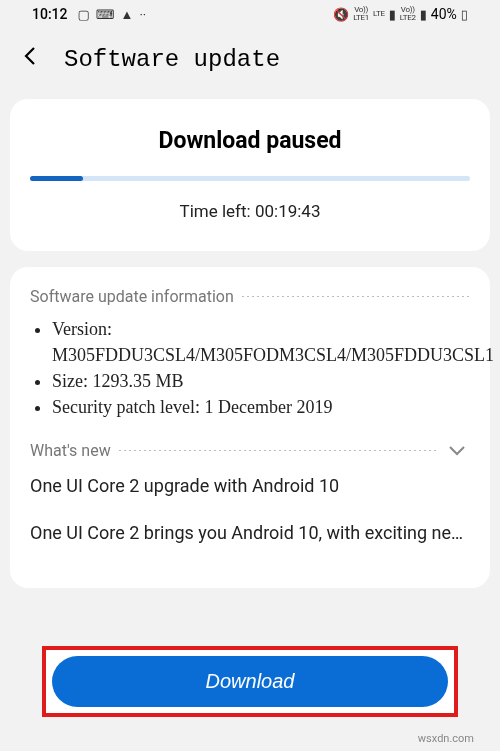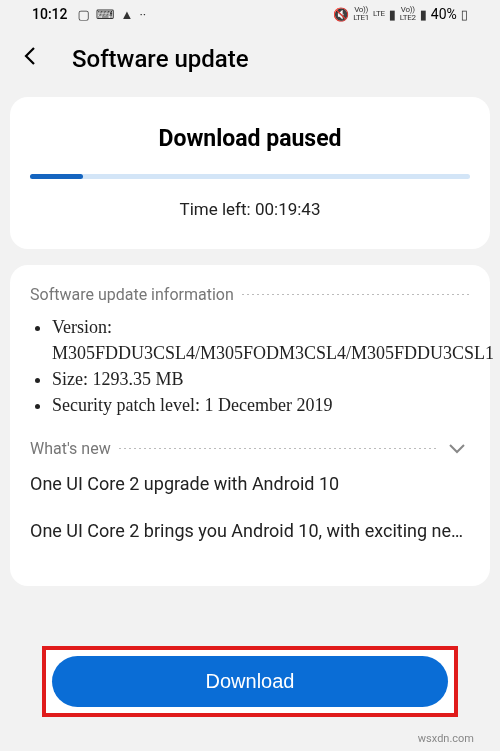--- a/index.html
+++ b/index.html
@@ -24,21 +24,22 @@
     .status-left { display: flex; align-items: center; gap: 6px; }
     .status-left .time { font-weight: 500; margin-right: 4px; }
     .status-right { display: flex; align-items: center; gap: 4px; }
     .small-ic { font-size: 13px; color:#333; }
     .tiny-txt { font-size:8px; line-height:8px; color:#333; letter-spacing:-0.3px;}
     .header {
       display: flex;
       align-items: center;
       padding: 14px 16px 10px 16px;
       background: #f2f2f2;
-      gap: 28px;
+      gap: 20px;
+      font-family: Liberation Mono, monospace;
     }
     .back-btn { font-size: 22px; padding: 4px 6px; cursor:pointer; }
     .header-title { font-size: 24px; font-weight: 500; }
     .status-card {
       background: #fff;
       margin: 12px 10px 0 10px;
       border-radius: 18px;
       padding: 28px 20px 30px 20px;
       text-align: center;
     }
@@ -96,20 +97,21 @@
     }
     .download-btn {
       width: 100%;
       background: #0a6dd6;
       color: #fff;
       border: none;
       border-radius: 30px;
       font-size: 20px;
       padding: 14px 0;
       cursor: pointer;
+      font-style: italic;
     }
     .watermark {
       position:absolute; bottom:6px; right:26px;
       font-size:11px; color:#888;
     }
   </style>
 </head>
 <body>
 
 <div class="status-bar">

